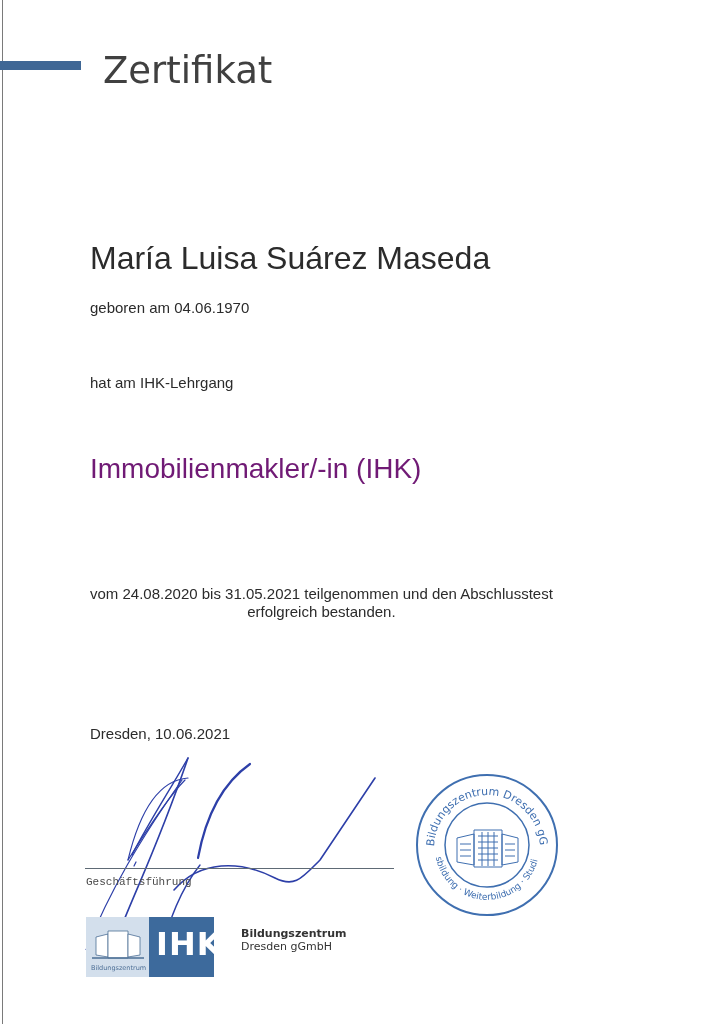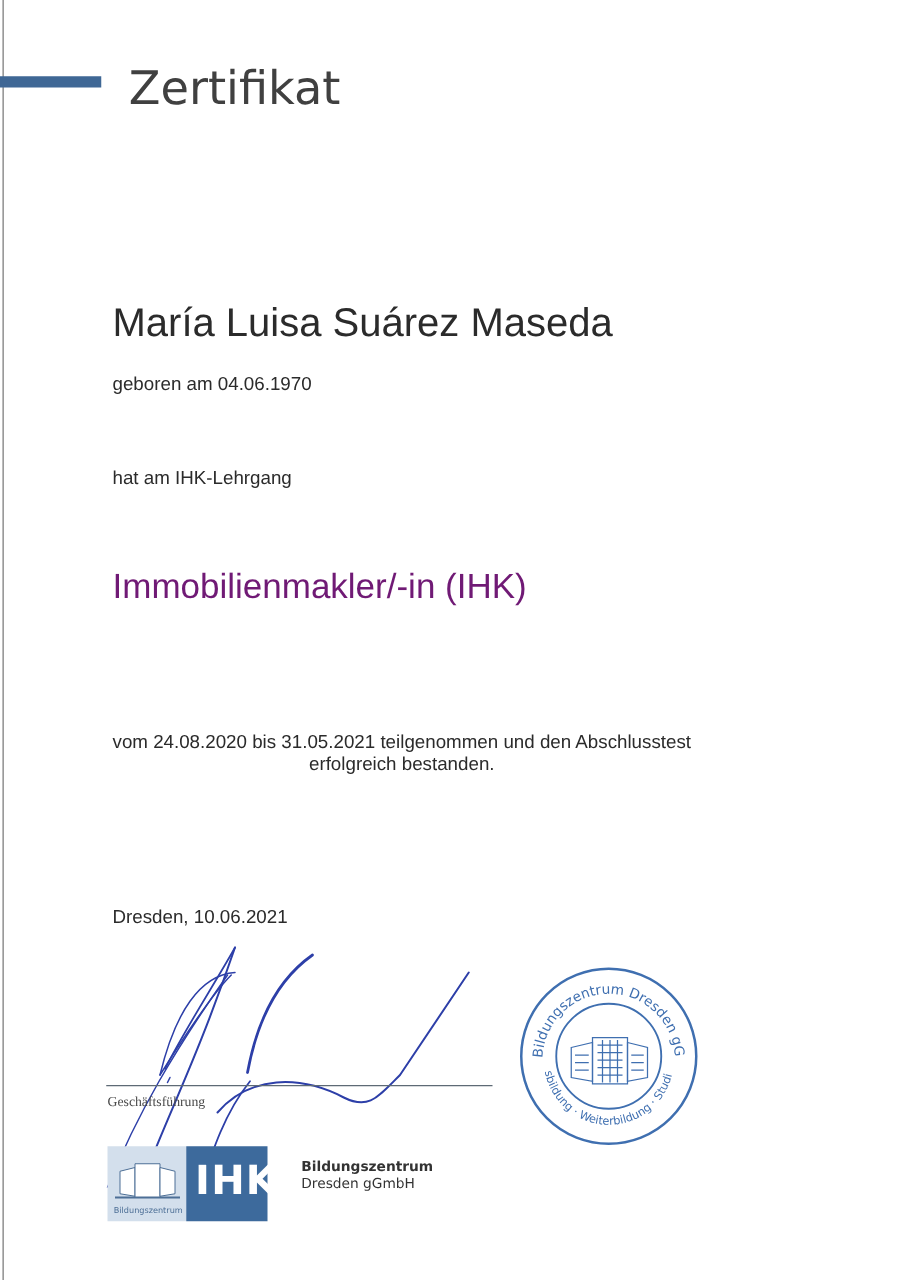--- a/index.html
+++ b/index.html
@@ -13,21 +13,21 @@
     .title-bar { position: absolute; left: 0; top: 61px; width: 81px; height: 9px; background: #3f6795; }
     .title {
       position: absolute; left: 103px; top: 52px;
       font-family: "DejaVu Sans", sans-serif; font-size: 37px; color: #404040;
       letter-spacing: 0px; line-height: 1;
     }
     .name { position: absolute; left: 90px; top: 240px; font-size: 32px; color: #2b2b2b; }
     .small { position: absolute; left: 90px; font-size: 15px; color: #2b2b2b; line-height: 18px; text-align: center; }
     .course { position: absolute; left: 90px; top: 453px; font-size: 28px; color: #701a75; }
     .sig-line { position: absolute; left: 85px; top: 868px; width: 309px; height: 1px; background: #5e6a75; }
-    .sig-label { position: absolute; left: 86px; top: 876px; font-family: Liberation Serif, serif; font-size: 11px; color: #4a4a4a; }
+    .sig-label { position: absolute; left: 86px; top: 876px; font-family: Liberation Mono, monospace; font-size: 11px; color: #4a4a4a; }
     .signature { position: absolute; left: 70px; top: 750px; }
     .stamp { position: absolute; left: 412px; top: 770px; }
     .logo { position: absolute; left: 86px; top: 917px; width: 128px; height: 60px; }
     .logo-left { position: absolute; left: 0; top: 0; width: 63px; height: 60px; background: #d3dfec; }
     .logo-right { position: absolute; left: 63px; top: 0; width: 65px; height: 60px; background: #3d6a9c; }
     .logo-ihk { position: absolute; left: 70px; top: 8px; font-family: "DejaVu Sans", sans-serif; font-weight: bold; font-size: 32px; color: #ffffff; letter-spacing: 1px; }
     .logo-sub { position: absolute; left: 5px; top: 47px; font-family: "DejaVu Sans", sans-serif; font-size: 6.5px; color: #4d6f96; }
     .org-name { position: absolute; left: 241px; top: 927px; font-family: "DejaVu Sans", sans-serif; font-size: 11px; line-height: 13px; color: #333333; }
     .org-name .bold { font-weight: bold; }
   </style>

